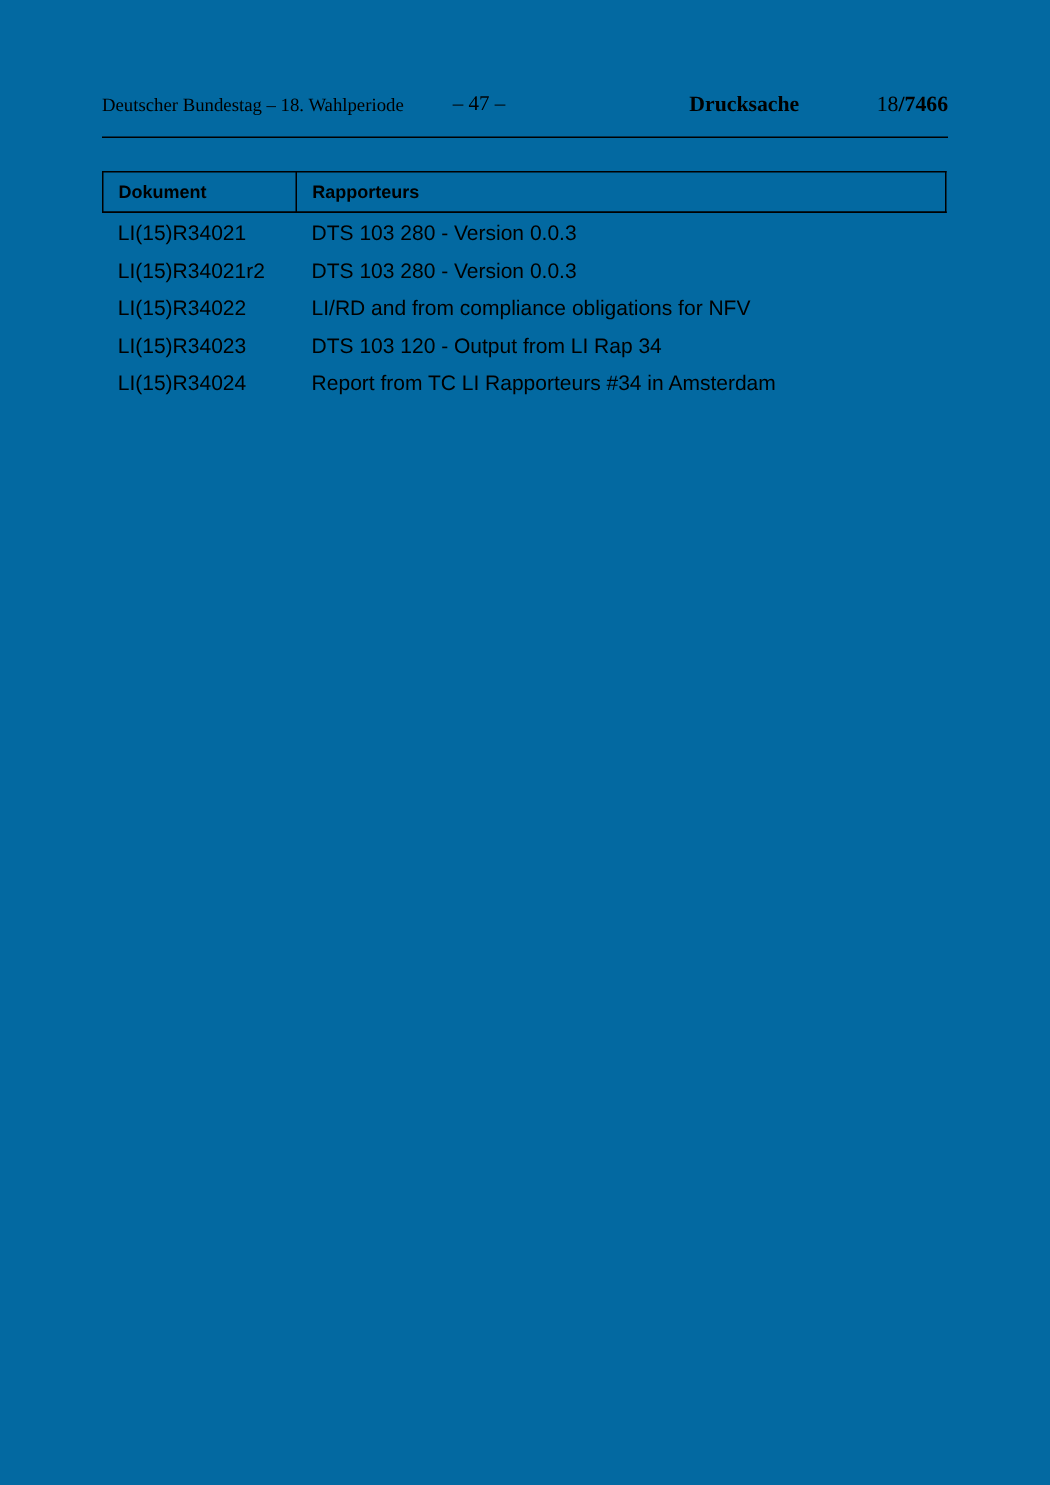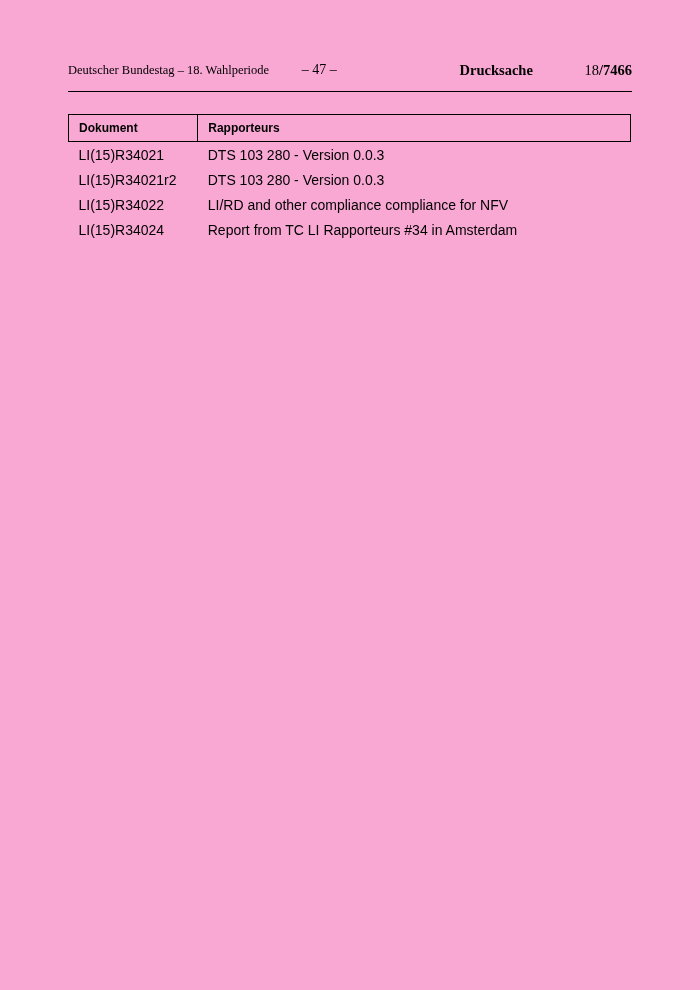--- a/index.html
+++ b/index.html
@@ -14,21 +14,21 @@
     font-family: "Liberation Sans", sans-serif;
     color: #000000;
     overflow: hidden;
   }
 
   .page {
     position: absolute;
     top: 0; left: 0;
     width: 700px;
     height: 990px;
-    background: #f9a8d4;
+    background: #0369a1;
   }
 
   
   .header {
     position: absolute;
     top: 62px;
     left: 68px;
     width: 564px;
     height: 26px;
     display: flex;
@@ -122,21 +122,25 @@
       <tr>
         <td class="col-doc">LI(15)R34021</td>
         <td class="col-desc">DTS 103 280 - Version 0.0.3</td>
       </tr>
       <tr>
         <td class="col-doc">LI(15)R34021r2</td>
         <td class="col-desc">DTS 103 280 - Version 0.0.3</td>
       </tr>
       <tr>
         <td class="col-doc">LI(15)R34022</td>
-        <td class="col-desc">LI/RD and other compliance compliance for NFV</td>
+        <td class="col-desc">LI/RD and from compliance obligations for NFV</td>
+      </tr>
+      <tr>
+        <td class="col-doc">LI(15)R34023</td>
+        <td class="col-desc">DTS 103 120 - Output from LI Rap 34</td>
       </tr>
       <tr>
         <td class="col-doc">LI(15)R34024</td>
         <td class="col-desc">Report from TC LI Rapporteurs #34 in Amsterdam</td>
       </tr>
     </tbody>
   </table>
 
 </div>
 

